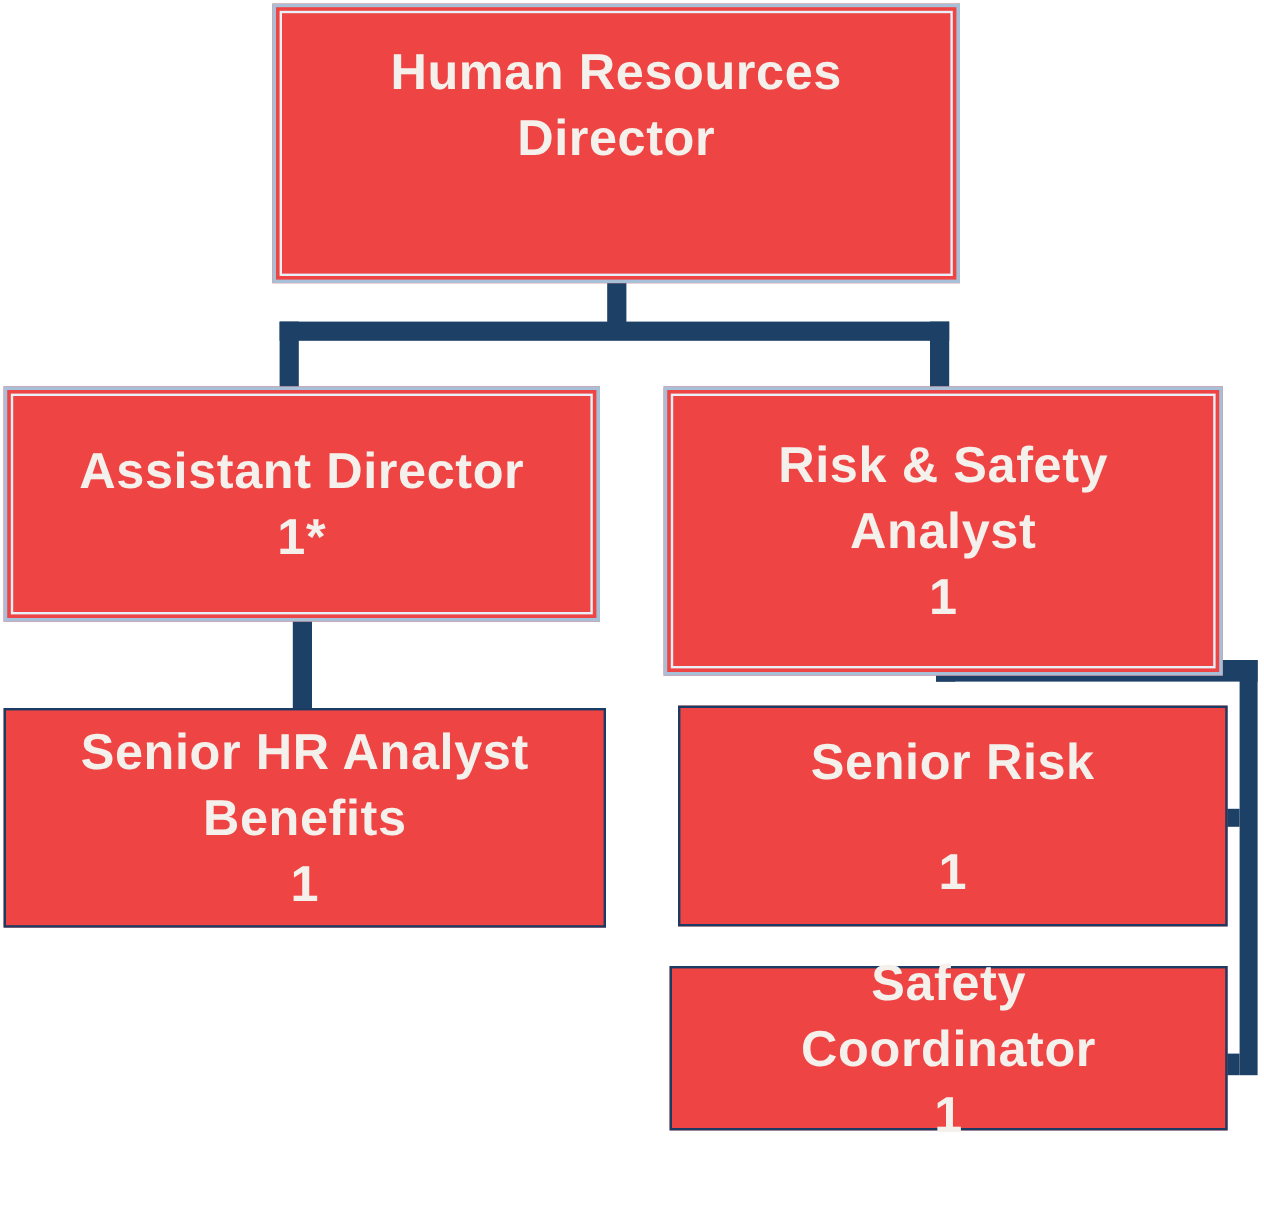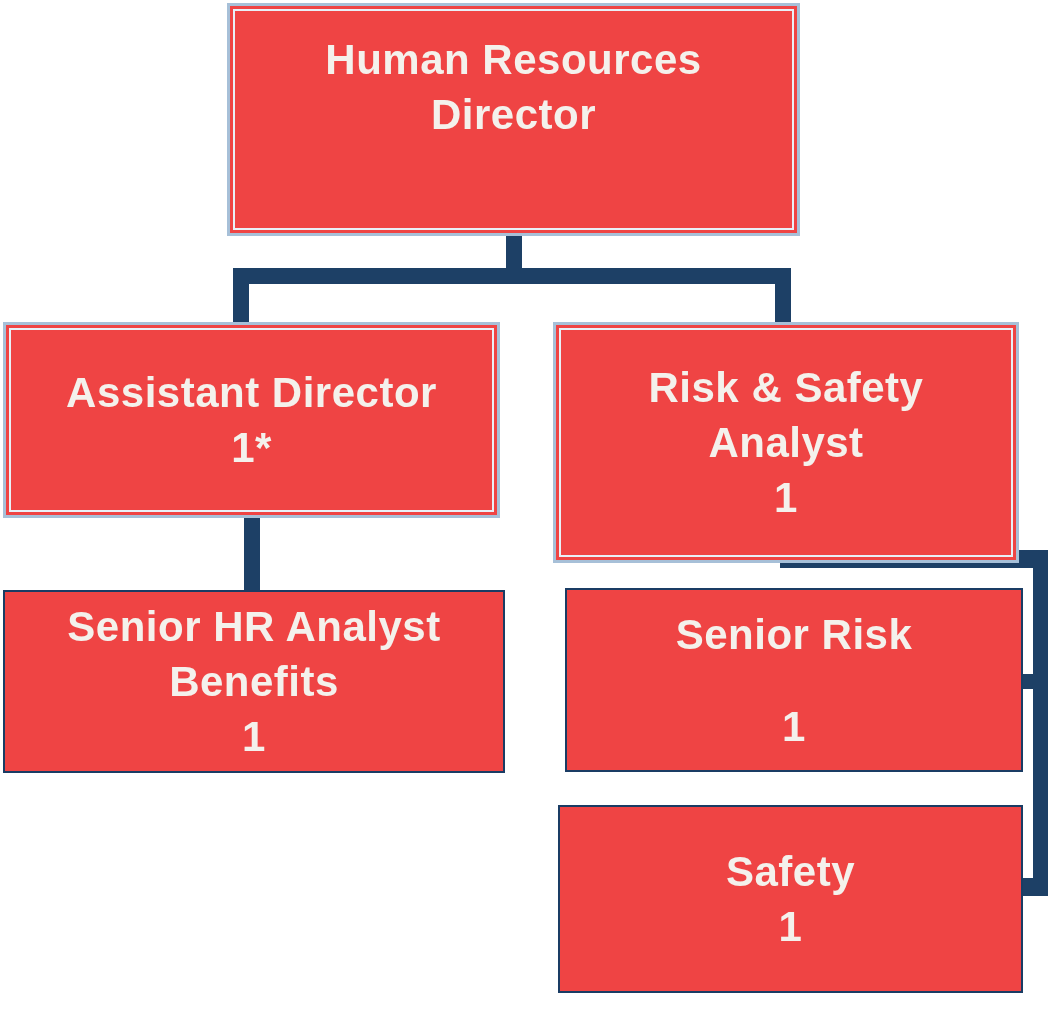--- a/index.html
+++ b/index.html
@@ -38,21 +38,21 @@
   .node.plain { border:2px solid #1a3c64; }
   .node.top-align { justify-content:flex-start; padding-top:26px; }
   .conn { position:absolute; background:#1d4066; }
 
   
   #n-hr      { left:227px; top:3px;   width:573px; height:233px; }
   #n-asst    { left:3px;   top:322px; width:497px; height:196px; }
   #n-mgr     { left:553px; top:322px; width:466px; height:241px; }
   #n-ben     { left:3px;   top:590px; width:502px; height:183px; }
   #n-risk    { left:565px; top:588px; width:458px; height:184px;gap:37px; }
-  #n-safe    { left:558px; top:805px; width:465px; height:188px;align-items:center; }
+  #n-safe    { left:558px; top:805px; width:465px; height:137px;align-items:center; }
 
   
   #c-hr-stub    { left:506px;  top:235px; width:16px;  height:40px; }
   #c-hbar       { left:233px;  top:268px; width:558px; height:16px; }
   #c-left-drop  { left:233px;  top:268px; width:16px;  height:56px; }
   #c-right-drop { left:775px;  top:268px; width:16px;  height:56px; }
   #c-asst-stub  { left:244px;  top:516px; width:16px;  height:76px; }
   #c-mgr-stub   { left:780px;  top:514px; width:16px;  height:54px; }
   #c-feed       { left:780px;  top:550px; width:268px; height:18px; }
   #c-rail       { left:1033px; top:550px; width:15px;  height:346px; }
@@ -97,16 +97,17 @@
     <div>1</div>
   </div>
 
   <div class="node plain" id="n-risk">
     <div>Senior Risk</div>
     <div>1</div>
   </div>
 
   <div class="node plain" id="n-safe">
     <div>Safety</div>
+    <div>Coordinator</div>
     <div>1</div>
   </div>
 
 </div>
 
 </body></html>

